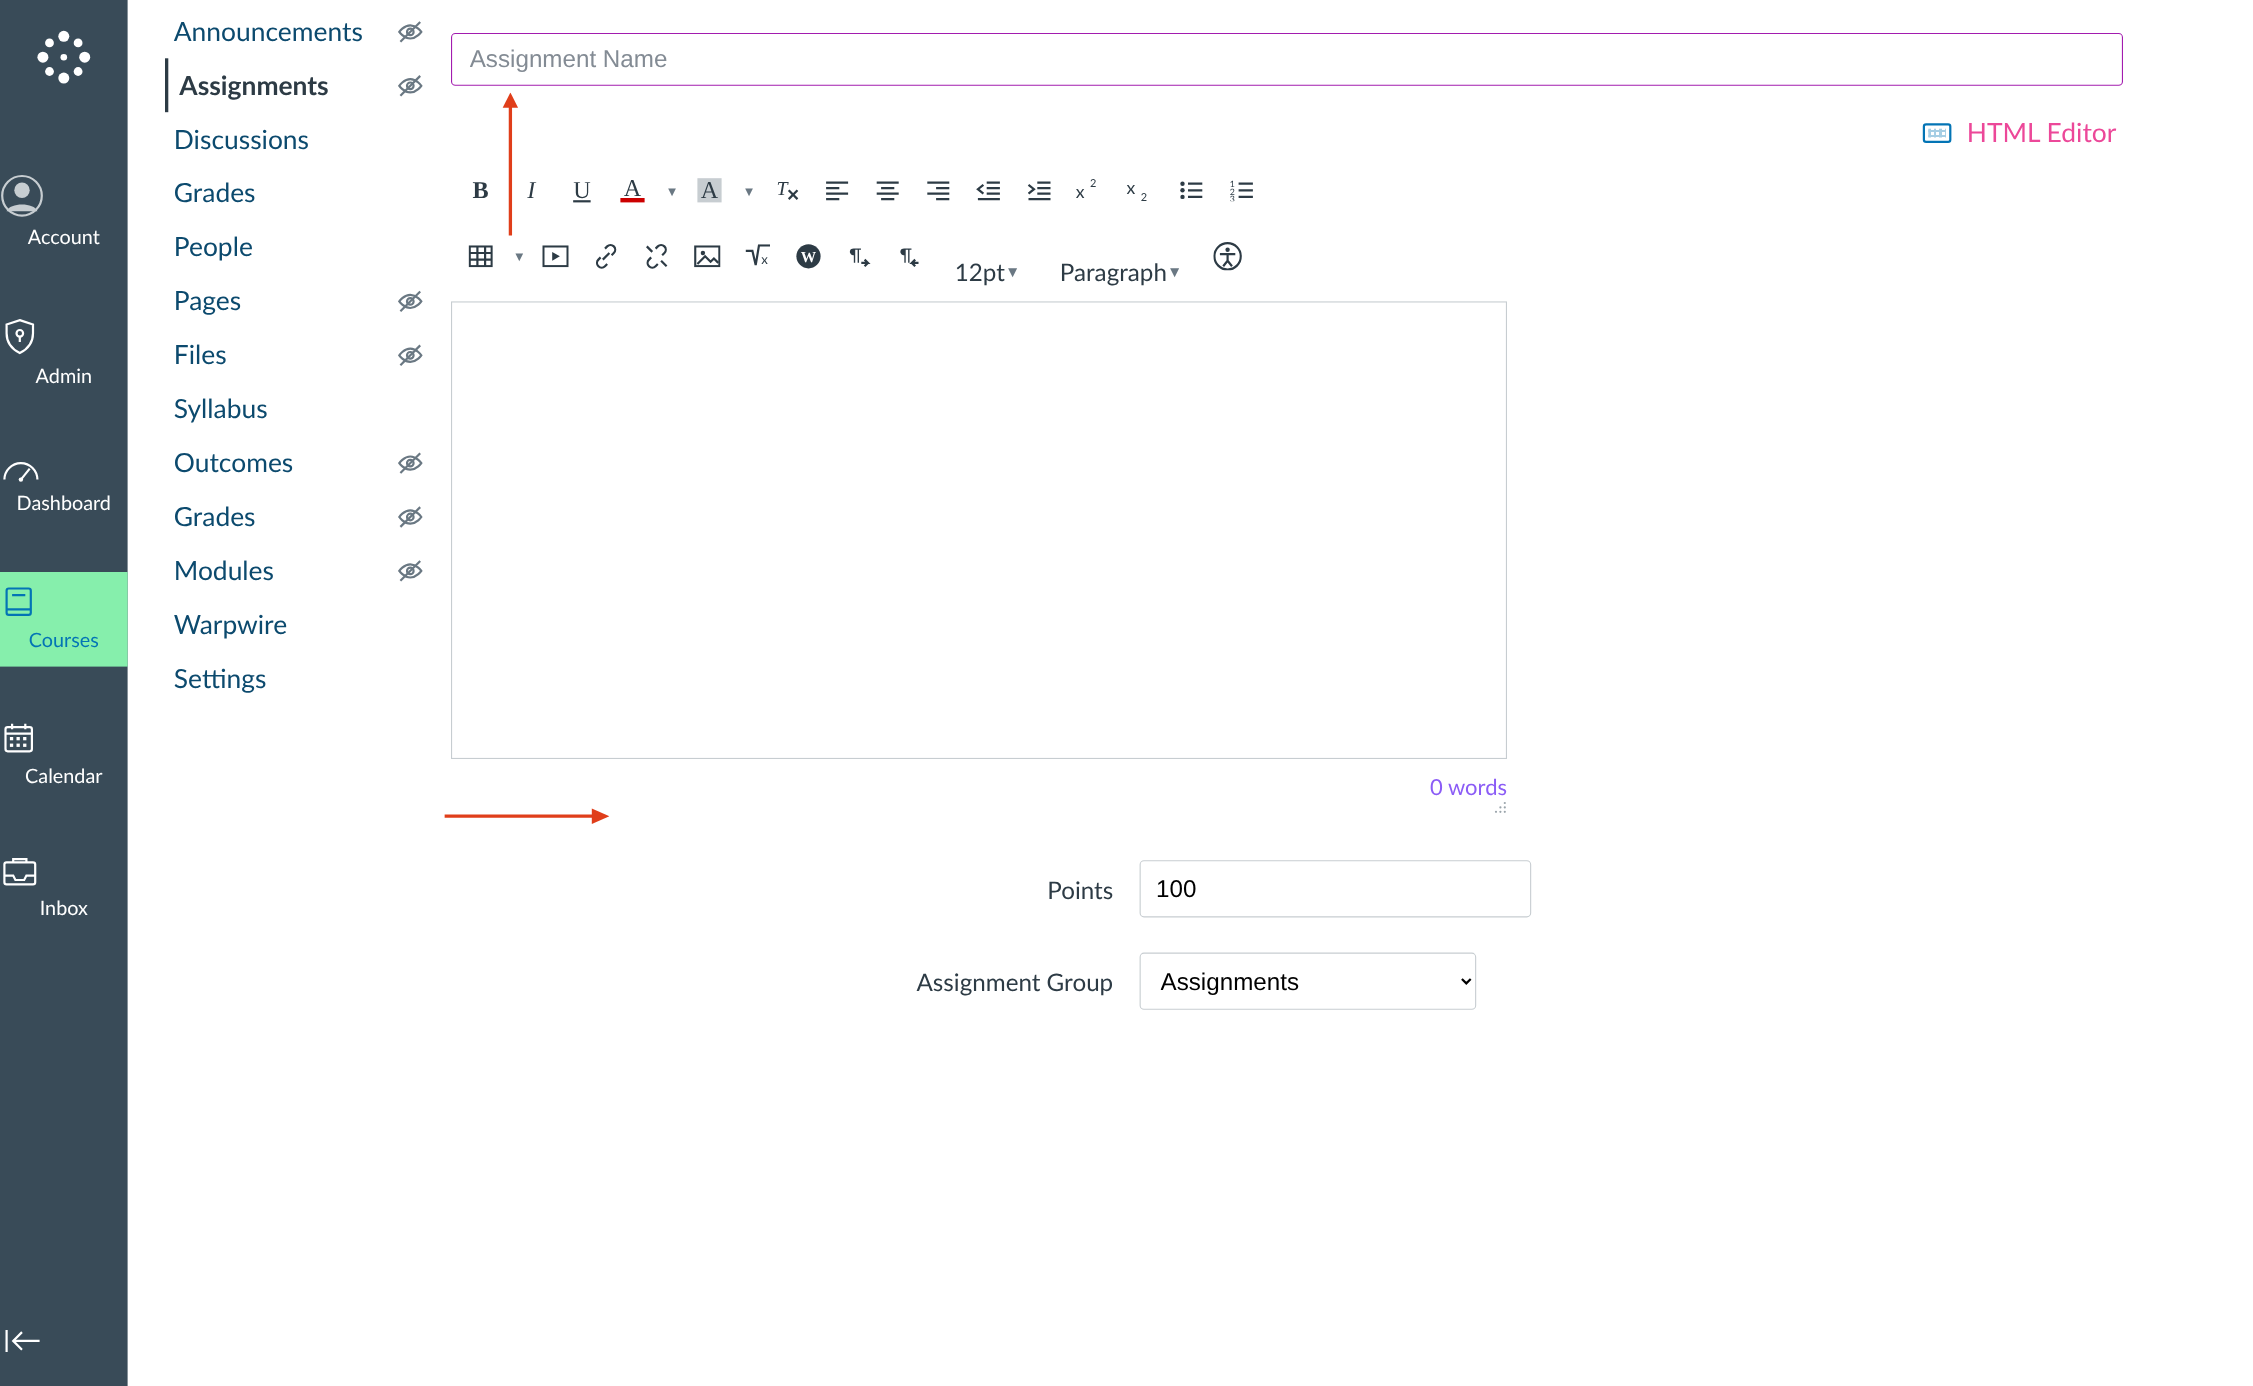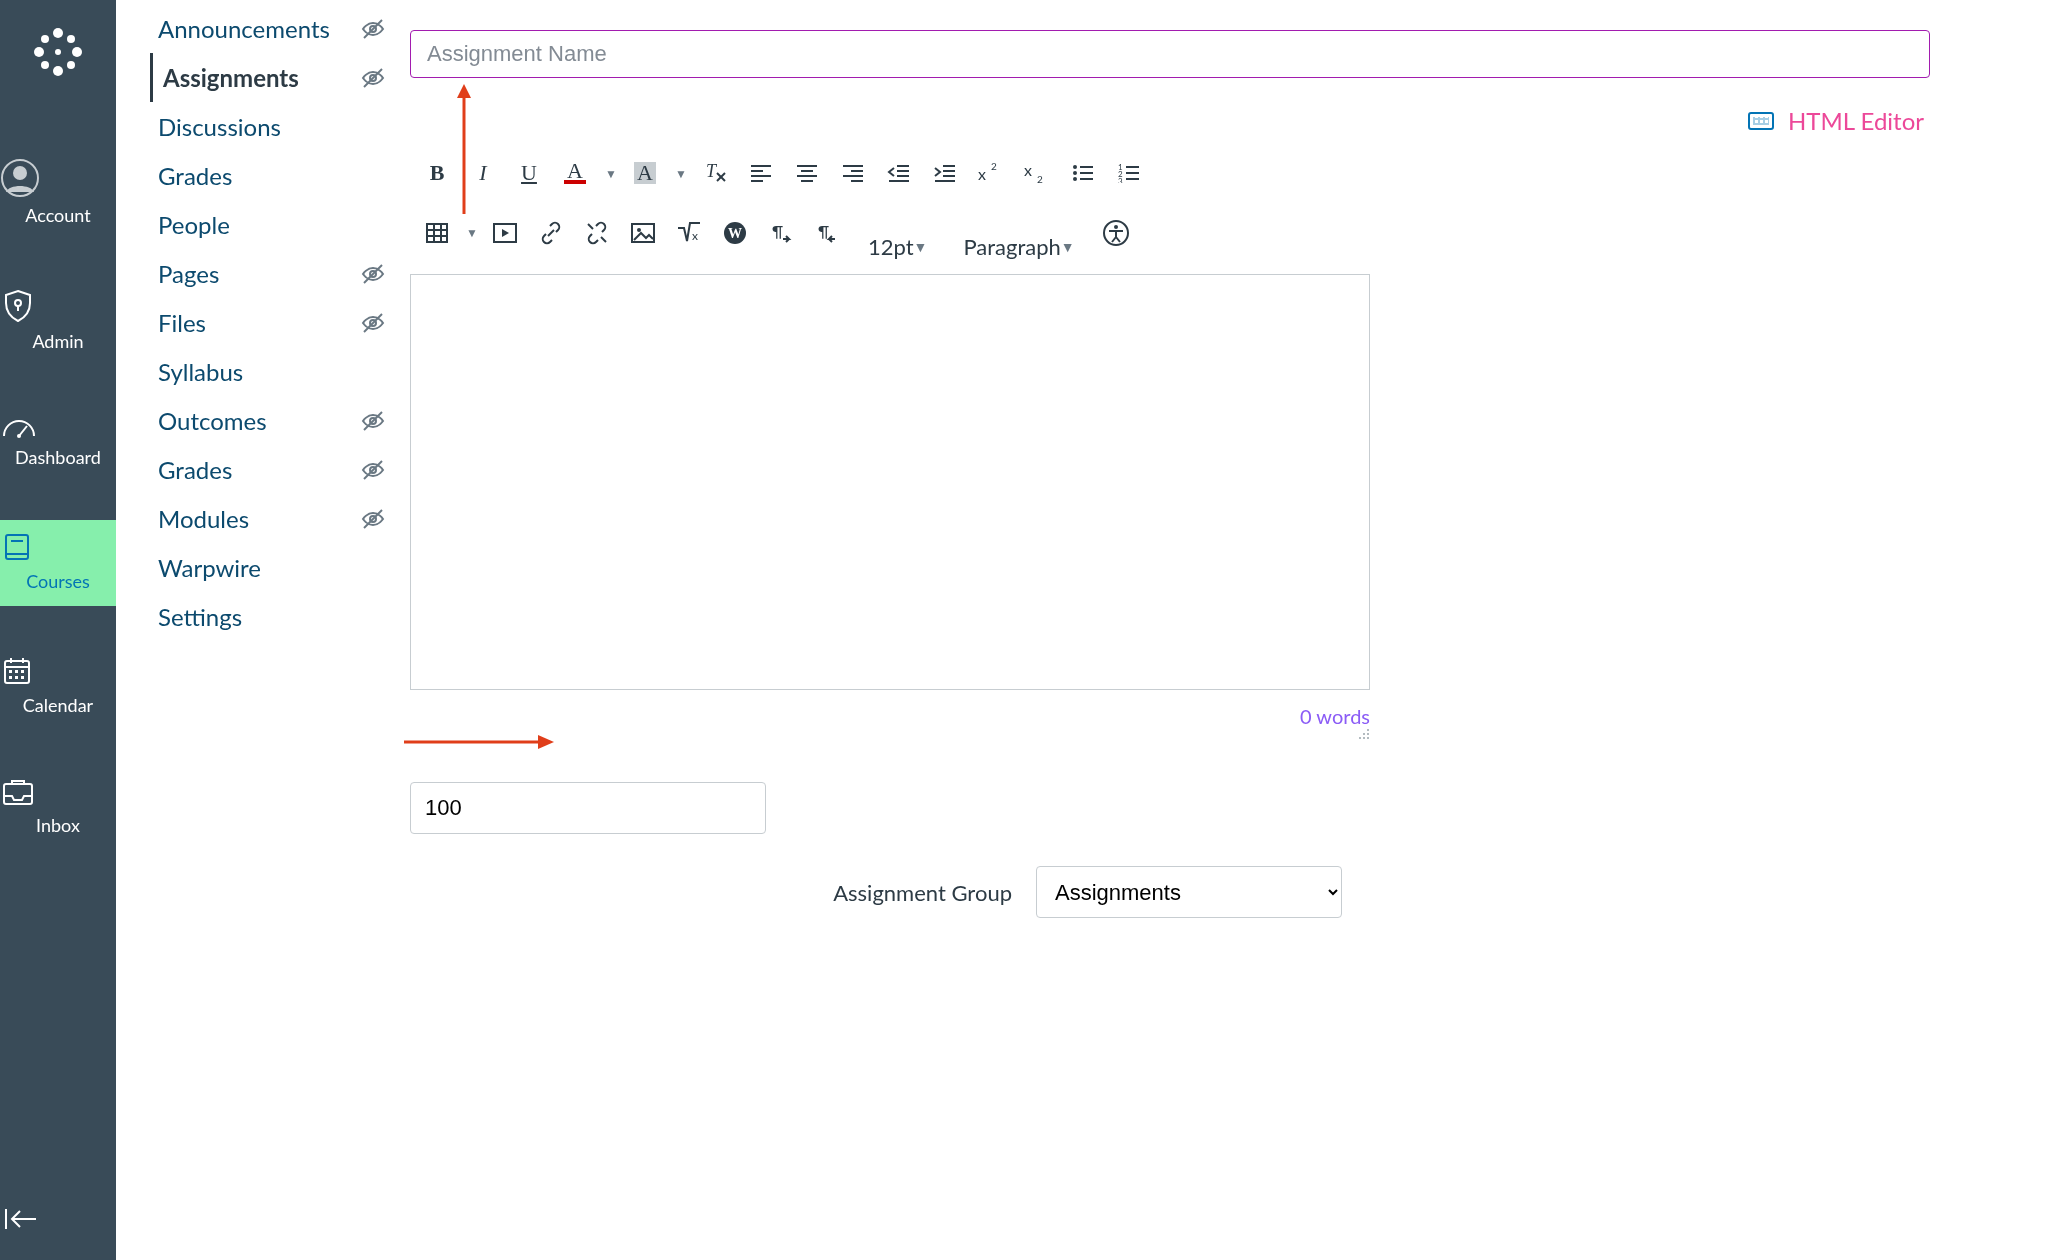--- a/index.html
+++ b/index.html
@@ -447,20 +447,21 @@
             <circle cx="8" cy="12" r="1"></circle>
             <circle cx="12" cy="12" r="1"></circle>
           </g>
         </svg>
       </span>
   </div>
 
   
   <div class="form-area">
     <div class="field-row">
+      <div class="field-label">Points</div>
       <input class="field-input" type="text" value="100" style="">
     </div>
     <div class="field-row">
       <div class="field-label">Assignment Group</div>
       <select class="field-select">
         <option>Assignments</option>
       </select>
     </div>
   </div>
 </div>

